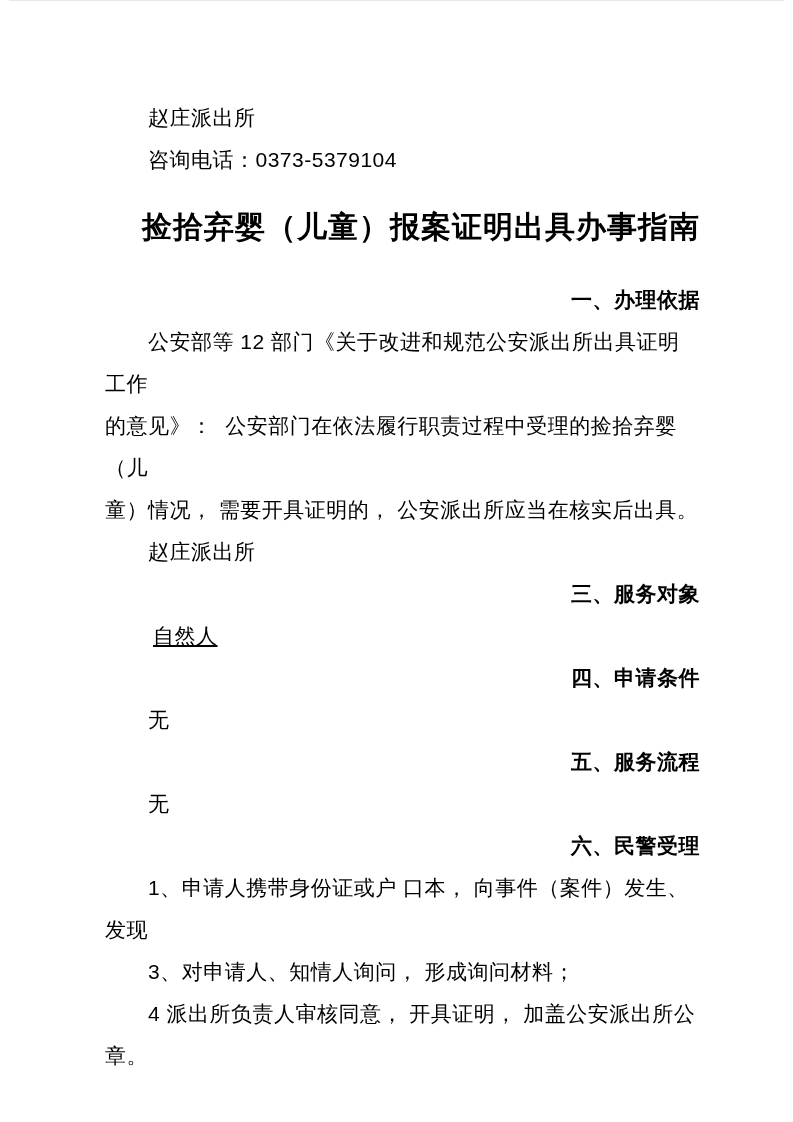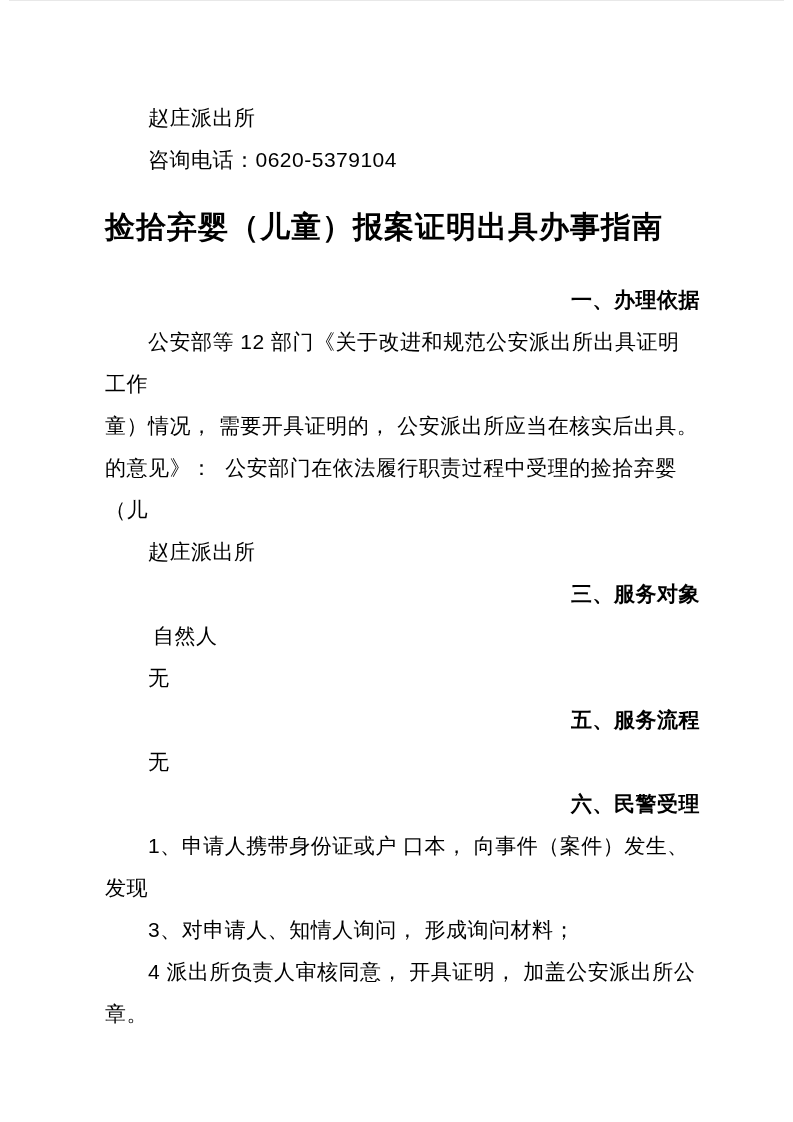--- a/index.html
+++ b/index.html
@@ -24,57 +24,59 @@
     font-size: 21px;
     line-height: 42px;
     white-space: pre-wrap;
     letter-spacing: 0.5px;
   }
   .indent {
     text-indent: 43px;
   }
   .indent-sp {
     text-indent: 48px;
+    text-decoration: underline;
   }
   .heading {
     font-weight: bold;
     text-align: right;
   }
   .doc-title {
     font-size: 30px;
     font-weight: bold;
-    text-align: left;
+    text-align: right;
     line-height: 48px;
     margin-top: 22px;
     margin-bottom: 28px;
     letter-spacing: 1px;
     white-space: pre-wrap;
     font-family: Liberation Serif, serif;
   }
 </style>
 </head>
 <body>
 
 <div class="page">
 
   <div class="line indent">赵庄派出所</div>
-  <div class="line indent">咨询电话：0620-5379104</div>
+  <div class="line indent">咨询电话：0373-5379104</div>
 
   <div class="doc-title">捡拾弃婴（儿童）报案证明出具办事指南</div>
 
   <div class="line indent heading">一、办理依据</div>
   <div class="line indent">公安部等 12 部门《关于改进和规范公安派出所出具证明工作</div>
+  <div class="line">的意见》：  公安部门在依法履行职责过程中受理的捡拾弃婴（儿</div>
   <div class="line">童）情况， 需要开具证明的， 公安派出所应当在核实后出具。</div>
-  <div class="line">的意见》：  公安部门在依法履行职责过程中受理的捡拾弃婴（儿</div>
 
   <div class="line indent">赵庄派出所</div>
 
   <div class="line indent heading">三、服务对象</div>
   <div class="line indent-sp">自然人</div>
 
+  <div class="line indent heading">四、申请条件</div>
   <div class="line indent">无</div>
 
   <div class="line indent heading">五、服务流程</div>
   <div class="line indent">无</div>
 
   <div class="line indent heading">六、民警受理</div>
   <div class="line indent">1、申请人携带身份证或户 口本， 向事件（案件）发生、发现</div>
   <div class="line indent">3、对申请人、知情人询问， 形成询问材料；</div>
   <div class="line indent">4 派出所负责人审核同意， 开具证明， 加盖公安派出所公章。</div>
 

